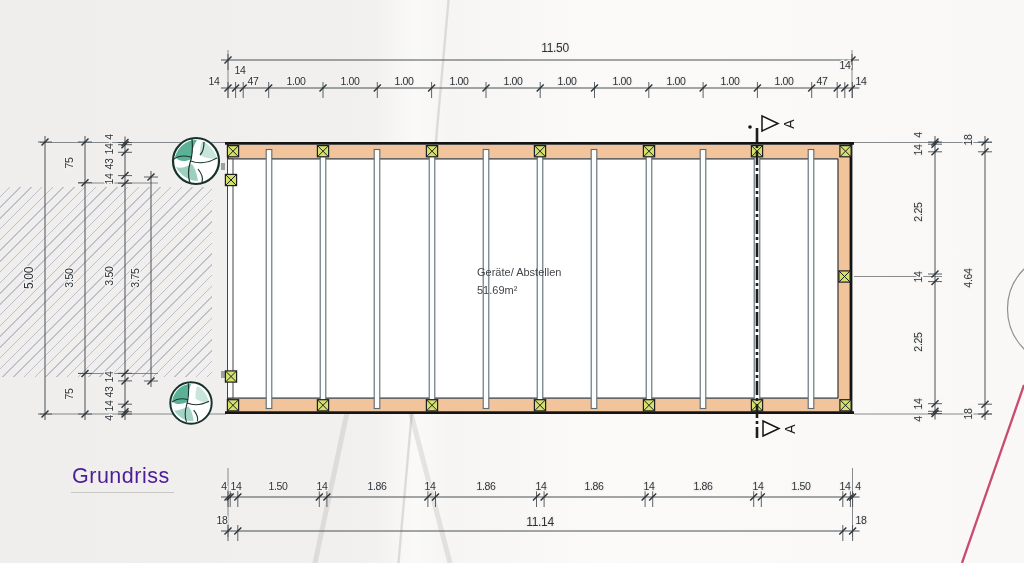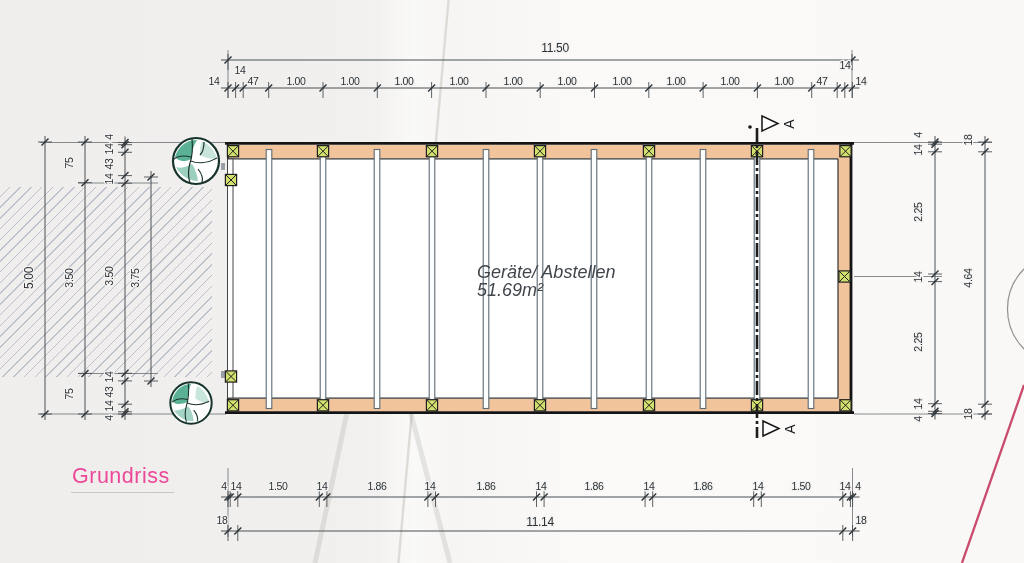--- a/index.html
+++ b/index.html
@@ -33,23 +33,23 @@
   .section-a{font-family:"Liberation Sans",sans-serif;font-size:14px;fill:#17181a;text-anchor:middle;}
   .tree-outline{fill:#ffffff;stroke:#15322b;stroke-width:2.2;}
   .tree-patch{fill:var(--tree);}
   .tree-crack{stroke:#1c342d;stroke-width:1.2;fill:none;}
   .red-line{stroke:var(--redline);stroke-width:2.3;fill:none;}
   .arc{stroke:#90908e;stroke-width:1.2;fill:none;}
   .crease{stroke:#dedbd7;stroke-width:2.4;fill:none;}
   .foldv{stroke:rgba(120,118,112,.16);stroke-width:5;fill:none;}
   .marker-dot{fill:#141414;}
   .nub{fill:#9aa0a6;}
-  #title{position:absolute;left:71px;top:464px;font-size:21.5px;color:#ec4899;
+  #title{position:absolute;left:71px;top:464px;font-size:21.5px;color:#4c1d95;
          letter-spacing:.5px;border-bottom:1.5px solid #c9c7c3;padding:0 4px 3px 1px;}
-  #room-label{position:absolute;left:477px;top:263px;font-size:18px;color:#41464c;line-height:18px;font-style:italic;}
+  #room-label{position:absolute;left:477px;top:263px;font-size:11px;color:#41464c;line-height:18px;}
 </style>
 </head>
 <body>
 
 <div id="stage">
   <div id="hatch"></div>
   <div id="fold-band"></div>
 
   <svg width="1024" height="563" viewBox="0 0 1024 563">
 

